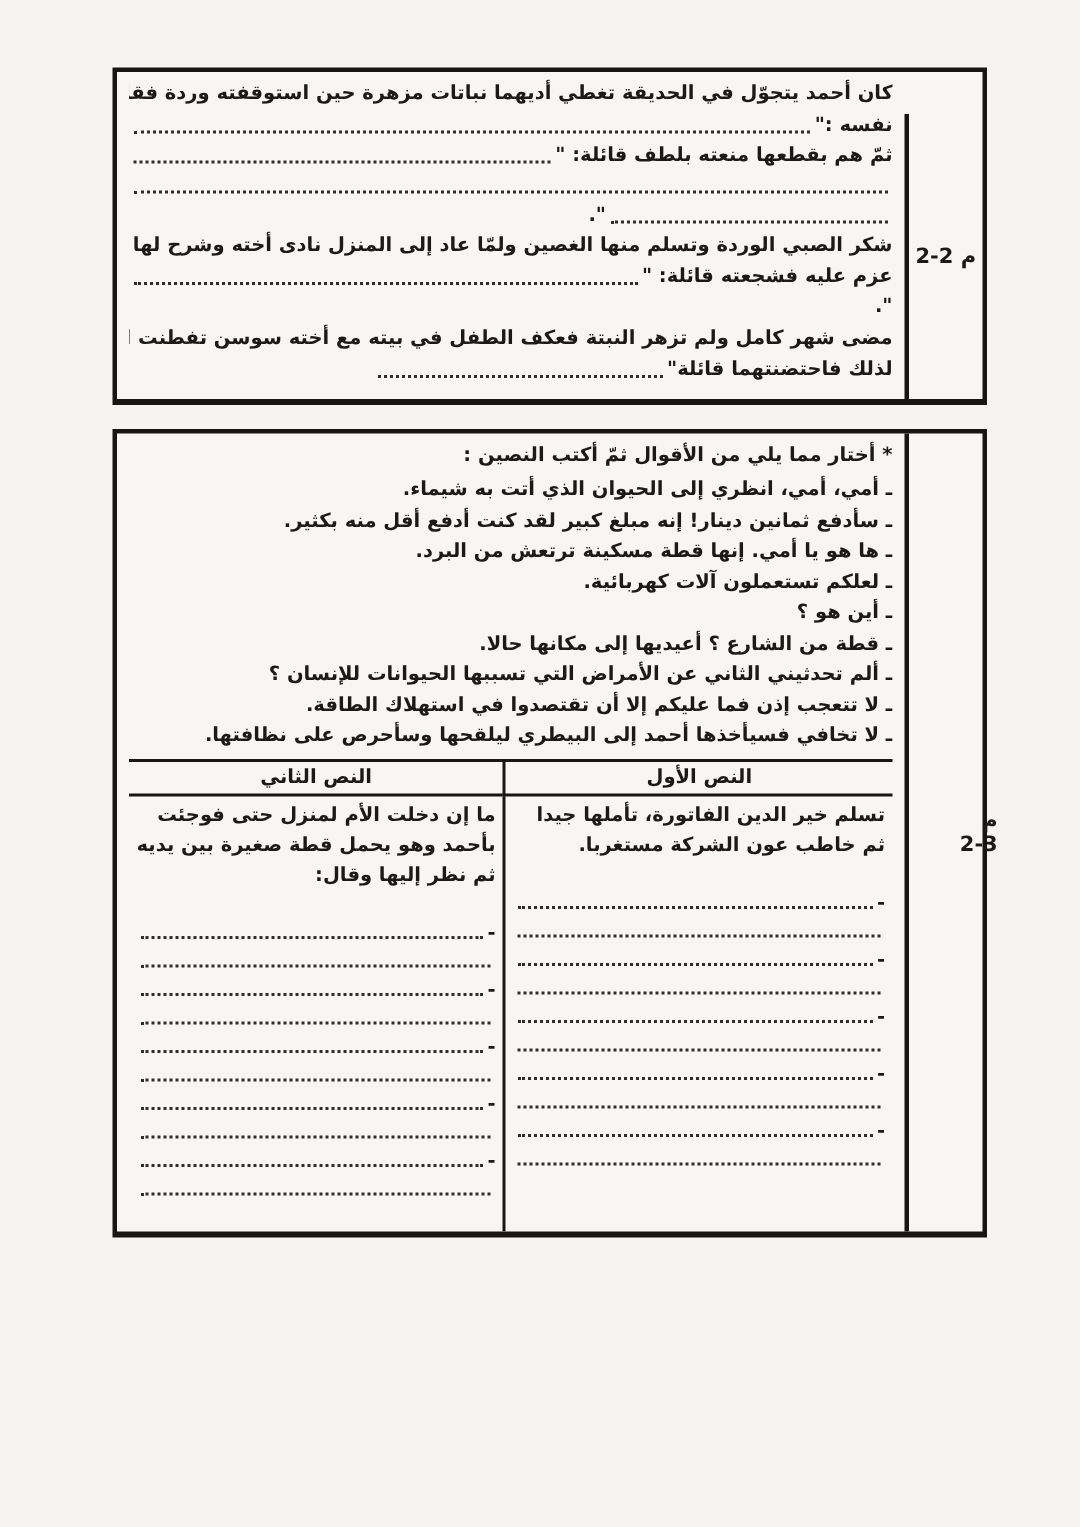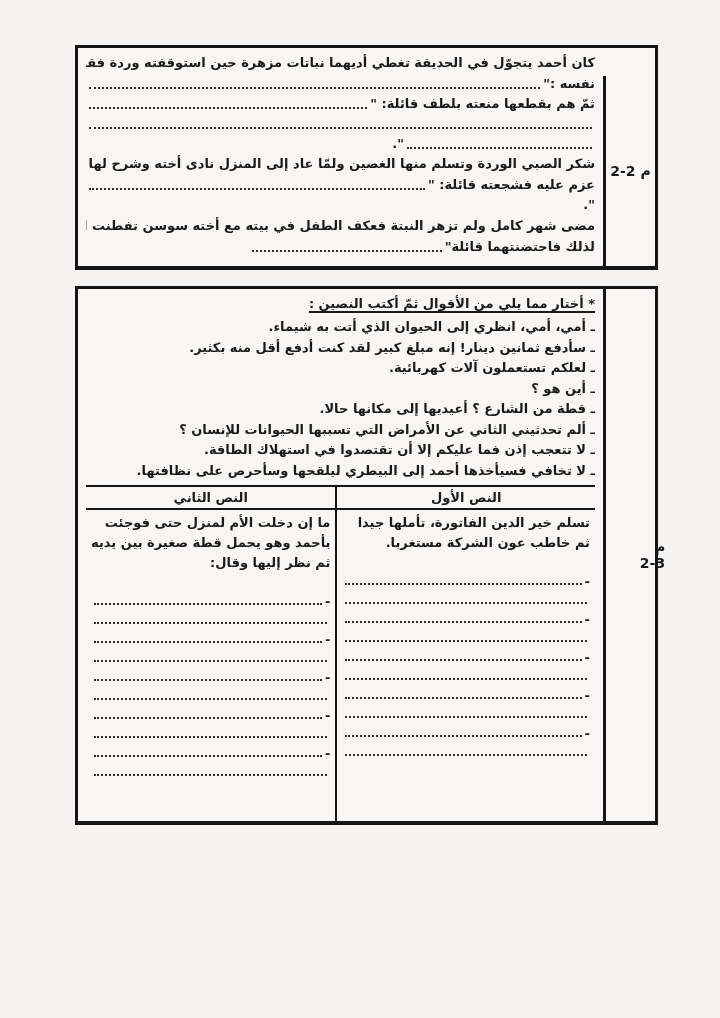--- a/index.html
+++ b/index.html
@@ -45,21 +45,21 @@
     display:inline-block;height:2px;
     border-bottom:2px dotted #2e2e2e;
     margin:0 3px 4px 3px;
   }
   .fill{flex:1 1 auto;}
   .w185{width:185px;flex:0 0 185px;}
   .w190{width:190px;flex:0 0 190px;}
   
   .c2{display:flex;flex-direction:column;padding-bottom:0;}
   .heading{height:24px;line-height:22px;white-space:nowrap;}
-  .heading .u{text-decoration:underline;text-underline-offset:3px;text-decoration-thickness:1.5px;}
+  .heading .u{text-underline-offset:3px;text-decoration-thickness:1.5px;}
   .opt{height:20.5px;line-height:20.5px;white-space:nowrap;overflow:hidden;}
   .ttable{
     flex:1;margin-top:4px;
     display:grid;
     grid-template-columns:51% 49%;
     grid-template-rows:23px 1fr;
     border-top:2.5px solid #161616;
   }
   .th{
     box-sizing:border-box;
@@ -115,20 +115,21 @@
   <section class="box" id="box2">
     <div class="labelcell lc2">
       <span>م 3-2</span>
     </div>
     <div class="content c2">
       <div class="heading">
         <span class="u">* أختار مما يلي من الأقوال ثمّ أكتب النصين :</span>
       </div>
       <div class="opt">ـ أمي، أمي، انظري إلى الحيوان الذي أتت به شيماء.</div>
       <div class="opt">ـ سأدفع ثمانين دينار! إنه مبلغ كبير لقد كنت أدفع أقل منه بكثير.</div>
+      <div class="opt">ـ ها هو يا أمي. إنها قطة مسكينة ترتعش من البرد.</div>
       <div class="opt">ـ لعلكم تستعملون آلات كهربائية.</div>
       <div class="opt">ـ أين هو ؟</div>
       <div class="opt">ـ قطة من الشارع ؟ أعيديها إلى مكانها حالا.</div>
       <div class="opt">ـ ألم تحدثيني الثاني عن الأمراض التي تسببها الحيوانات للإنسان ؟</div>
       <div class="opt">ـ لا تتعجب إذن فما عليكم إلا أن تقتصدوا في استهلاك الطاقة.</div>
       <div class="opt">ـ لا تخافي فسيأخذها أحمد إلى البيطري ليلقحها وسأحرص على نظافتها.</div>
 
       <div class="ttable">
         <div class="th col-first">النص الأول</div>
         <div class="th">النص الثاني</div>

